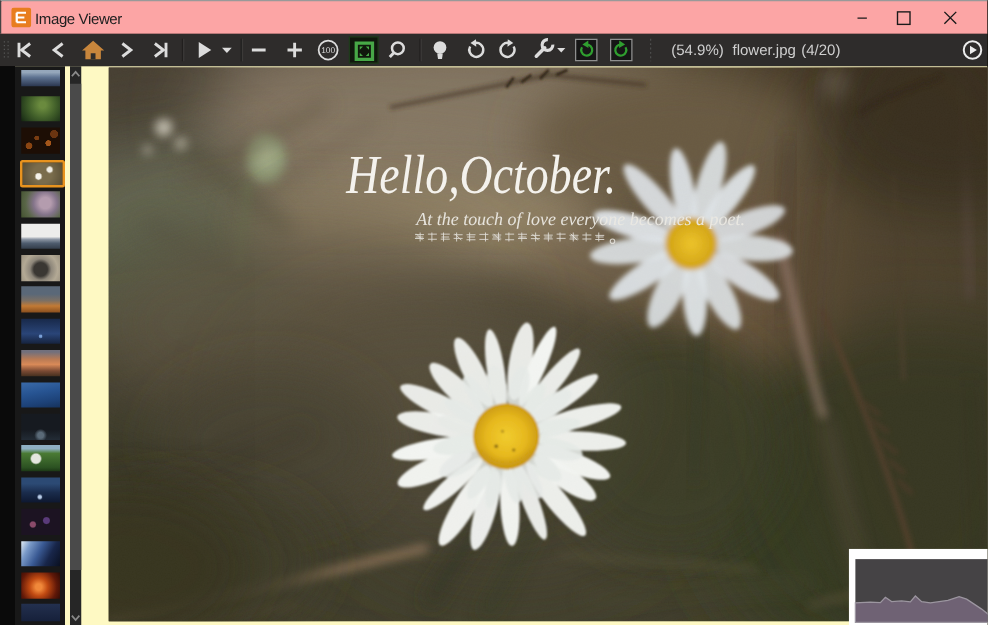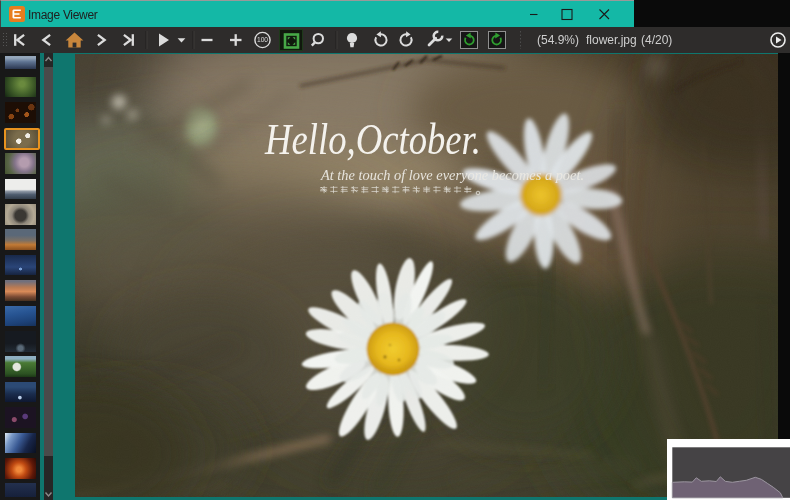--- a/index.html
+++ b/index.html
@@ -1,19 +1,19 @@
 <!DOCTYPE html>
 <html><head><meta charset="utf-8"><style>
 *{margin:0;padding:0;box-sizing:border-box}
 html,body{width:790px;height:500px;overflow:hidden;background:#0a0a0a;font-family:"Liberation Sans",sans-serif}
 #win{position:relative;width:790px;height:500px}
-#titlebar{position:absolute;left:0;top:0;width:634px;height:27px;background:#14b8a6;border-left:1px solid #444;border-top:1px solid #999}
+#titlebar{position:absolute;left:0;top:0;width:790px;height:27px;background:#fca5a5;border-left:1px solid #444;border-top:1px solid #999}
 #titlebar .tt{position:absolute;left:27px;top:7px;font-size:12px;letter-spacing:-0.3px;color:#202020}
 #toolbar{position:absolute;left:0;top:27px}
-#content{position:absolute;left:0;top:53px;width:778px;height:447px;background:#0f766e}
+#content{position:absolute;left:12px;top:53px;width:778px;height:447px;background:#fef9c3}
 #sidebar{position:absolute;left:0;top:0;width:40px;height:447px;background:#181818}
 .th{position:absolute;left:5px;width:31px}
 #sel{position:absolute;left:4px;top:74.6px;width:36px;height:22.2px;border:2.5px solid #e8931f;border-radius:2px;background:radial-gradient(circle at 40% 62%,#f5f2ea 11%,rgba(0,0,0,0) 13%),radial-gradient(circle at 68% 32%,#efece4 9%,rgba(0,0,0,0) 11%),radial-gradient(circle at 50% 50%,#7a6c4c 40%,#5c5138 90%)}
 #sbar{position:absolute;left:44px;top:0;width:9px;height:447px;background:#262626}
 #sthumb{position:absolute;left:44px;top:14px;width:9px;height:389px;background:#4a4a4a}
 #photo{position:absolute;left:75px;top:1px;width:703px;height:443px}
 #hist{position:absolute;left:667px;top:385.5px;width:123px;height:62px}
 svg{display:block}
 </style></head><body>
 <div id="win">

